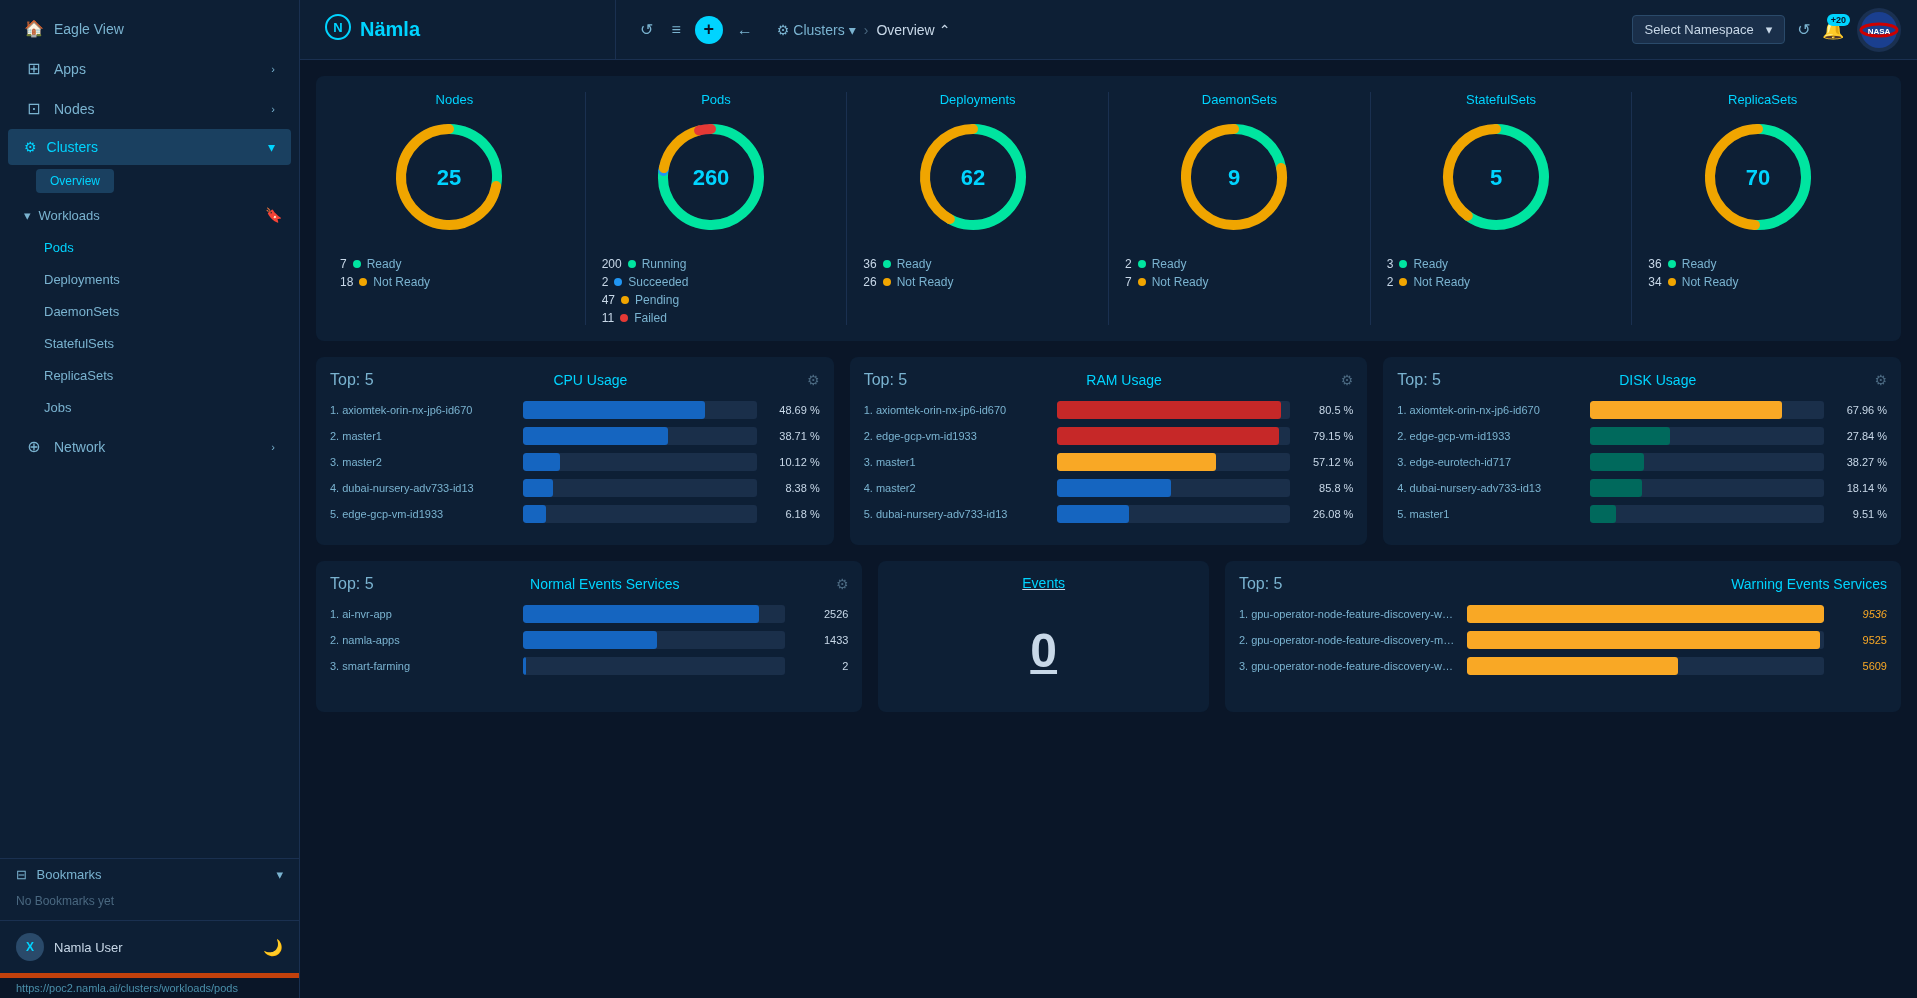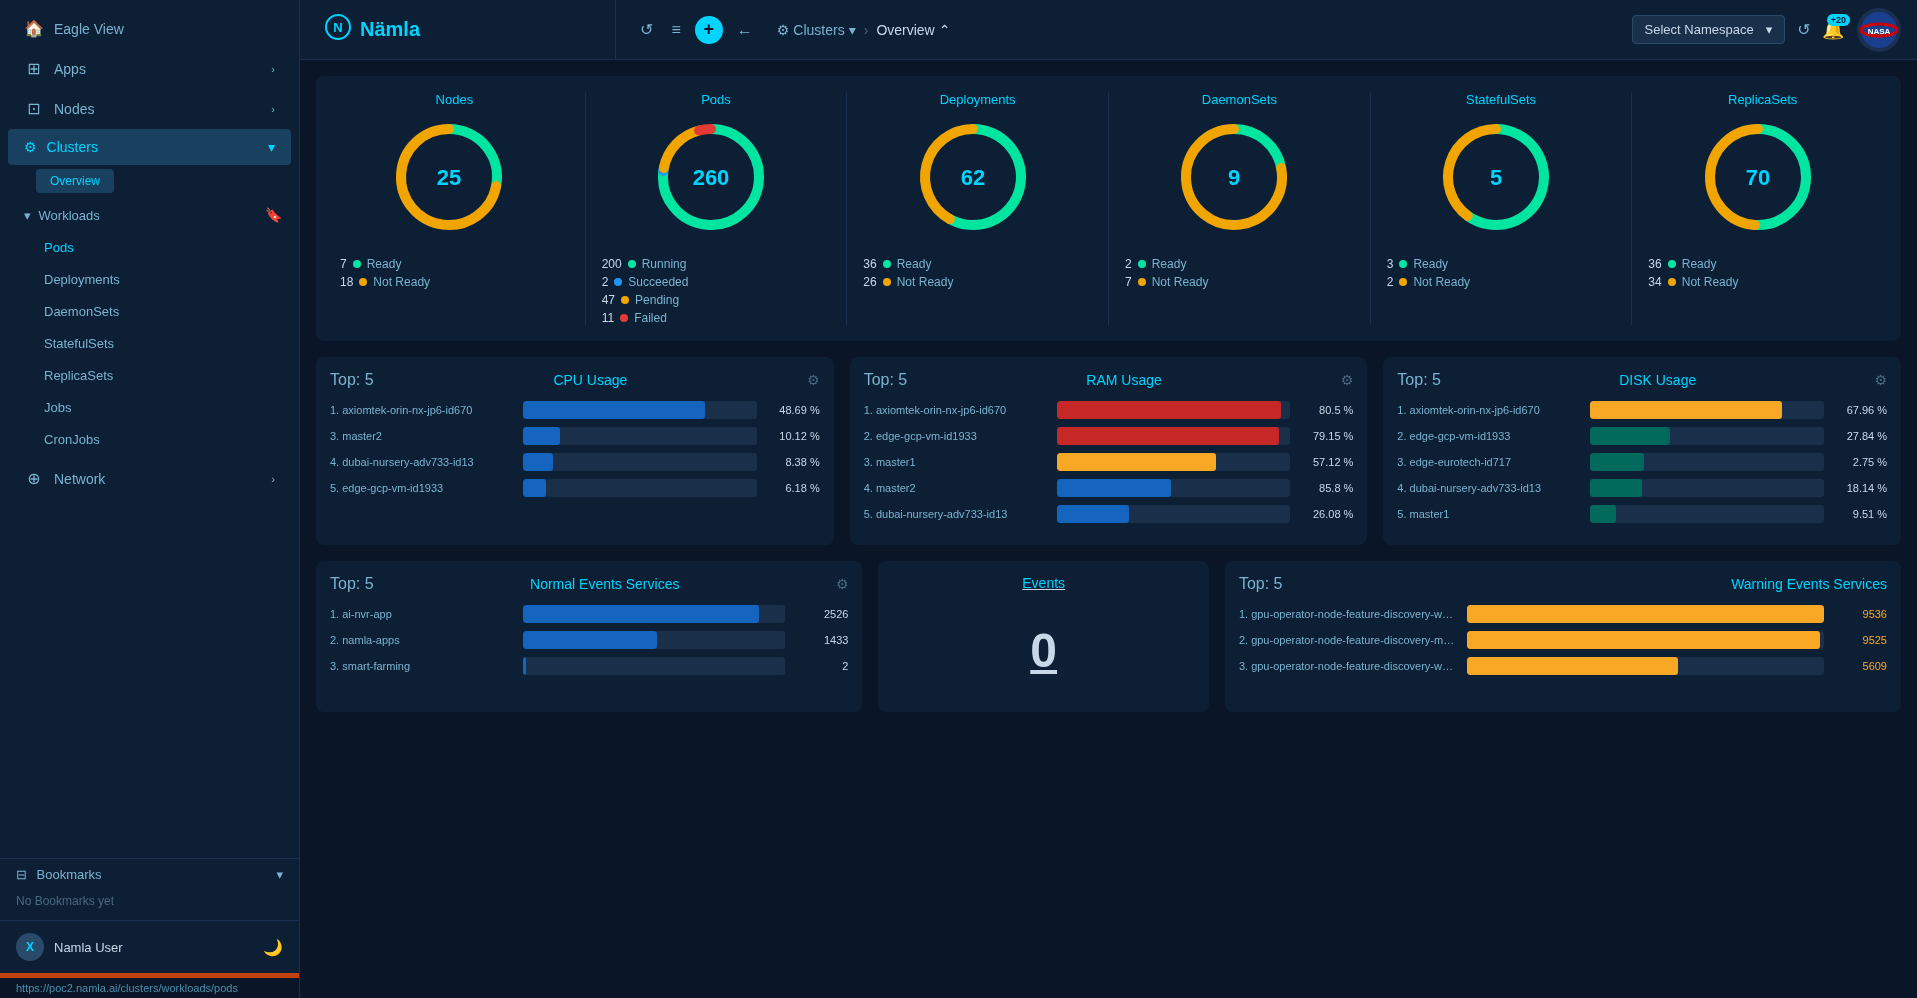--- a/index.html
+++ b/index.html
@@ -143,23 +143,20 @@
         </div>
         <div class="nav-sub-item">
           <span>StatefulSets</span>
         </div>
         <div class="nav-sub-item">
           <span>ReplicaSets</span>
         </div>
         <div class="nav-sub-item">
           <span>Jobs</span>
         </div>
-        <div class="nav-sub-item">
-          <span>CronJobs</span>
-        </div>
       </div>
 
       <div class="nav-item">
         <span class="nav-icon">⊕</span>
         <span>Network</span>
         <span class="nav-arrow">›</span>
       </div>
     </div>
 
     <div class="bookmark-section">
@@ -396,20 +393,27 @@
           </div>
           <div id="cpu-bars">
               <div class="usage-bar-row">
                 <div class="usage-bar-label">1. axiomtek-orin-nx-jp6-id670</div>
                 <div class="usage-bar-track">
                   <div class="usage-bar-fill" style="width: 78%; background: rgb(21, 101, 192);"></div>
                 </div>
                 <div class="usage-bar-pct">48.69 %</div>
               </div>
               <div class="usage-bar-row">
+                <div class="usage-bar-label">2. master1</div>
+                <div class="usage-bar-track">
+                  <div class="usage-bar-fill" style="width: 62%; background: rgb(21, 101, 192);"></div>
+                </div>
+                <div class="usage-bar-pct">38.71 %</div>
+              </div>
+              <div class="usage-bar-row">
                 <div class="usage-bar-label">3. master2</div>
                 <div class="usage-bar-track">
                   <div class="usage-bar-fill" style="width: 16%; background: rgb(21, 101, 192);"></div>
                 </div>
                 <div class="usage-bar-pct">10.12 %</div>
               </div>
               <div class="usage-bar-row">
                 <div class="usage-bar-label">4. dubai-nursery-adv733-id13</div>
                 <div class="usage-bar-track">
                   <div class="usage-bar-fill" style="width: 13%; background: rgb(21, 101, 192);"></div>
@@ -490,21 +494,21 @@
                 <div class="usage-bar-track">
                   <div class="usage-bar-fill" style="width: 34%; background: rgb(0, 105, 92);"></div>
                 </div>
                 <div class="usage-bar-pct">27.84 %</div>
               </div>
               <div class="usage-bar-row">
                 <div class="usage-bar-label">3. edge-eurotech-id717</div>
                 <div class="usage-bar-track">
                   <div class="usage-bar-fill" style="width: 23%; background: rgb(0, 105, 92);"></div>
                 </div>
-                <div class="usage-bar-pct">2.75 %</div>
+                <div class="usage-bar-pct">38.27 %</div>
               </div>
               <div class="usage-bar-row">
                 <div class="usage-bar-label">4. dubai-nursery-adv733-id13</div>
                 <div class="usage-bar-track">
                   <div class="usage-bar-fill" style="width: 22%; background: rgb(0, 105, 92);"></div>
                 </div>
                 <div class="usage-bar-pct">18.14 %</div>
               </div>
               <div class="usage-bar-row">
                 <div class="usage-bar-label">5. master1</div>
@@ -559,21 +563,21 @@
           <div class="usage-header">
             <span class="usage-top-label">Top: 5</span>
             <span class="usage-title">Warning Events Services</span>
           </div>
           <div id="warning-bars">
               <div class="usage-bar-row">
                 <div class="usage-bar-label" style="width: 220px;">1. gpu-operator-node-feature-discovery-worker.4jk2...</div>
                 <div class="usage-bar-track">
                   <div class="usage-bar-fill" style="width: 100%; background: rgb(249, 168, 37);"></div>
                 </div>
-                <div class="usage-bar-pct" style="color: rgb(249, 168, 37);">9536</div>
+                <div class="usage-bar-pct" style="color: rgb(249, 168, 37); font-style: italic;">9536</div>
               </div>
               <div class="usage-bar-row">
                 <div class="usage-bar-label" style="width: 220px;">2. gpu-operator-node-feature-discovery-master.78fc...</div>
                 <div class="usage-bar-track">
                   <div class="usage-bar-fill" style="width: 99%; background: rgb(249, 168, 37);"></div>
                 </div>
                 <div class="usage-bar-pct" style="color: rgb(249, 168, 37);">9525</div>
               </div>
               <div class="usage-bar-row">
                 <div class="usage-bar-label" style="width: 220px;">3. gpu-operator-node-feature-discovery-worker.d6z...</div>

